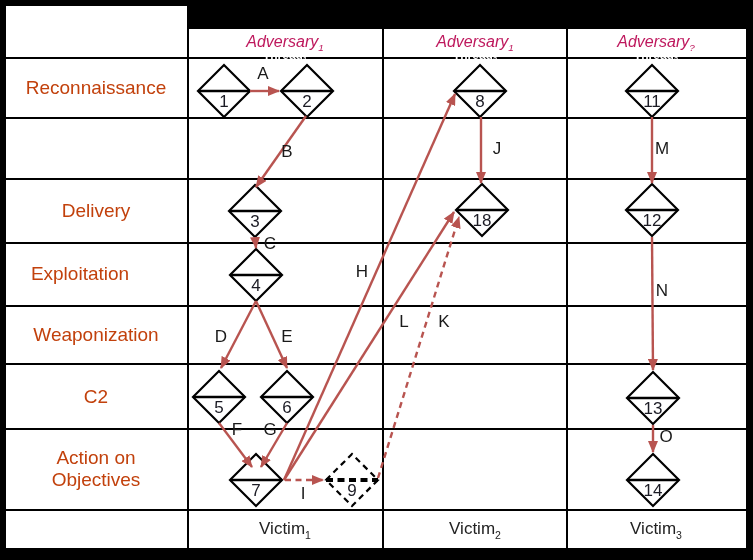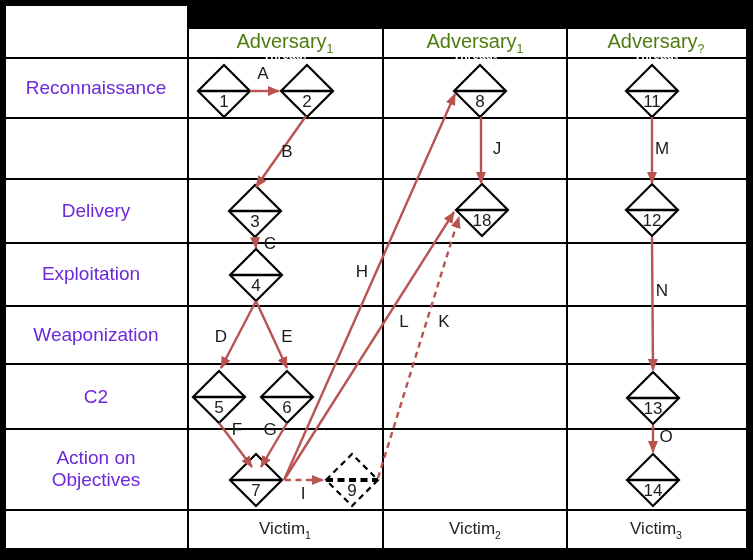--- a/index.html
+++ b/index.html
@@ -7,29 +7,29 @@
     position:relative;
     width:753px;height:560px;
     background:#ffffff;
     font-family:"Liberation Sans", sans-serif;
     overflow:hidden;
   }
   #diagram-svg{position:absolute;left:0;top:0;}
   .lbl{
     position:absolute;
     transform:translate(-50%,-50%);
-    color:#6d28d9;
+    color:#c2410c;
     white-space:nowrap;
     line-height:1.15;
     text-align:center;
   }
   .phase{font-size:19px;}
   .phase.wrap{white-space:normal;width:132px;}
   .thread{font-size:12px;font-weight:bold;color:#ffffff;margin-top:40px;}
-  .adv{font-size:20px;color:#4d7c0f;}
+  .adv{font-size:16px;color:#be185d;font-style:italic;}
   .victim{font-size:17px;color:#222222;}
   .node-lbl{font-size:17px;color:#1b1b24;}
   .edge-lbl{font-size:17px;color:#1a1a1a;}
   sub{font-size:0.62em;}
 </style>
 </head>
 <body>
 
 <div id="stage">
 
@@ -118,21 +118,21 @@
   <div class="lbl thread" style="left:285px;top:17px"><span>Thread</span><sub>1</sub></div>
   <div class="lbl thread" style="left:475px;top:17px"><span>Thread</span><sub>2</sub></div>
   <div class="lbl thread" style="left:656px;top:17px"><span>Thread</span><sub>3</sub></div>
 
   <div class="lbl adv" style="left:285px;top:43px"><span>Adversary</span><sub>1</sub></div>
   <div class="lbl adv" style="left:475px;top:43px"><span>Adversary</span><sub>1</sub></div>
   <div class="lbl adv" style="left:656px;top:43px"><span>Adversary</span><sub>?</sub></div>
 
   <div class="lbl phase" style="left:96px;top:88px">Reconnaissance</div>
   <div class="lbl phase" style="left:96px;top:211px">Delivery</div>
-  <div class="lbl phase" style="left:91px;top:274px">Exploitation</div>
+  <div class="lbl phase" style="left:80px;top:274px">Exploitation</div>
   <div class="lbl phase" style="left:96px;top:335px">Weaponization</div>
   <div class="lbl phase" style="left:96px;top:397px">C2</div>
   <div class="lbl phase wrap" style="left:96px;top:469px">Action on Objectives</div>
 
   <div class="lbl victim" style="left:285px;top:530px"><span>Victim</span><sub>1</sub></div>
   <div class="lbl victim" style="left:475px;top:530px"><span>Victim</span><sub>2</sub></div>
   <div class="lbl victim" style="left:656px;top:530px"><span>Victim</span><sub>3</sub></div>
 
   <div class="lbl node-lbl" style="left:224px;top:102px">1</div>
   <div class="lbl node-lbl" style="left:307px;top:102px">2</div>

